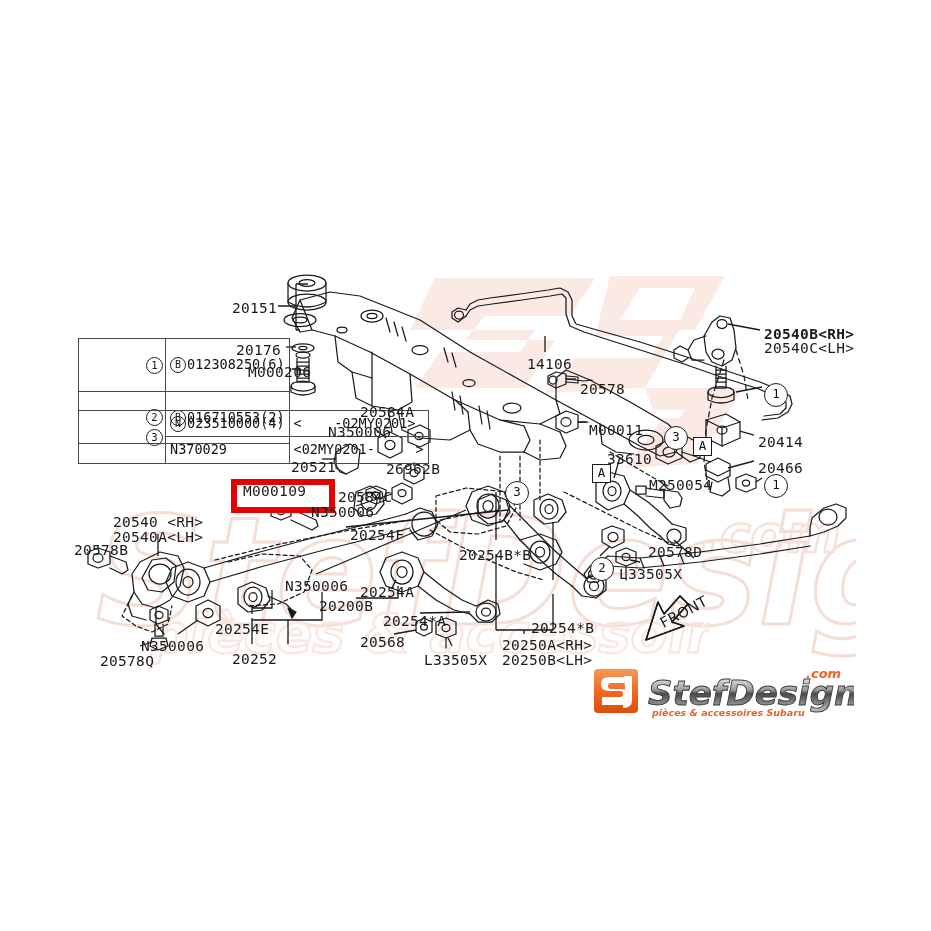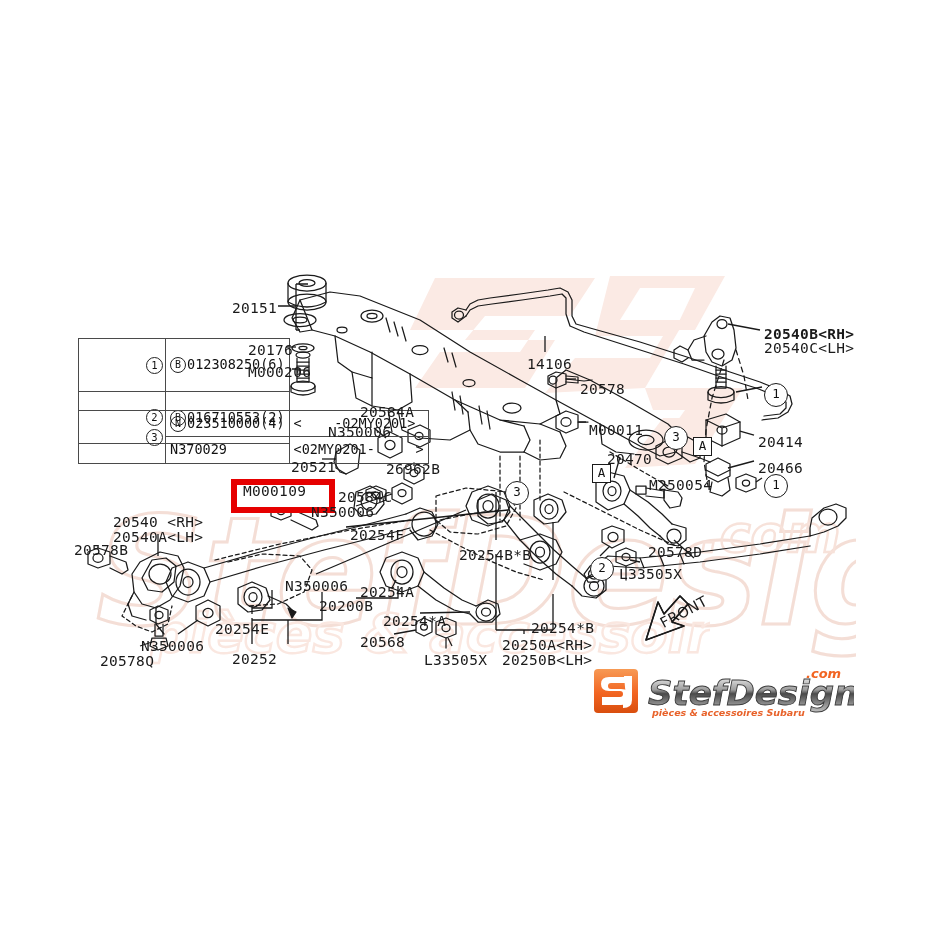--- a/index.html
+++ b/index.html
@@ -428,21 +428,21 @@
       <td>N370029</td>
       <td>&lt;02MY0201-     &gt;</td>
     </tr>
   </tbody>
     </table>
 
   <div class="redbox" style="left:231px;top:479px;width:92px;height:22px;"></div>
 
   <div id="label-layer">
       <div class="lbl" style="left: 232px; top: 300px;">20151</div>
-      <div class="lbl" style="left: 248px; top: 342px;">20176</div>
+      <div class="lbl" style="left: 236px; top: 342px;">20176</div>
       <div class="lbl" style="left: 248px; top: 364px;">M000206</div>
       <div class="lbl" style="left: 360px; top: 404px;">20584A</div>
       <div class="lbl" style="left: 328px; top: 424px;">N350006</div>
       <div class="lbl" style="left: 291px; top: 459px;">20521</div>
       <div class="lbl" style="left: 386px; top: 461px;">26962B</div>
       <div class="lbl" style="left: 338px; top: 489px;">20584C</div>
       <div class="lbl" style="left: 311px; top: 504px;">N350006</div>
       <div class="lbl" style="left: 243px; top: 483px;">M000109</div>
       <div class="lbl" style="left: 113px; top: 514px;">20540 &lt;RH&gt;</div>
       <div class="lbl" style="left: 113px; top: 529px;">20540A&lt;LH&gt;</div>
@@ -457,21 +457,21 @@
       <div class="lbl" style="left: 215px; top: 621px;">20254E</div>
       <div class="lbl" style="left: 141px; top: 638px;">N350006</div>
       <div class="lbl" style="left: 100px; top: 653px;">20578Q</div>
       <div class="lbl" style="left: 232px; top: 651px;">20252</div>
       <div class="lbl" style="left: 360px; top: 634px;">20568</div>
       <div class="lbl" style="left: 424px; top: 652px;">L33505X</div>
       <div class="lbl" style="left: 502px; top: 637px;">20250A&lt;RH&gt;</div>
       <div class="lbl" style="left: 502px; top: 652px;">20250B&lt;LH&gt;</div>
       <div class="lbl" style="left: 619px; top: 566px;">L33505X</div>
       <div class="lbl" style="left: 648px; top: 544px;">20578D</div>
-      <div class="lbl" style="left: 607px; top: 451px;">20470</div>
+      <div class="lbl" style="left: 607px; top: 451px;">33610</div>
       <div class="lbl" style="left: 632px; top: 477px; margin-left: 17px;">M250054</div>
       <div class="lbl" style="left: 527px; top: 356px;">14106</div>
       <div class="lbl" style="left: 580px; top: 381px;">20578</div>
       <div class="lbl" style="left: 589px; top: 422px;">M00011</div>
       <div class="lbl" style="left: 764px; top: 326px; font-weight: bold;">20540B&lt;RH&gt;</div>
       <div class="lbl" style="left: 764px; top: 340px;">20540C&lt;LH&gt;</div>
       <div class="lbl" style="left: 758px; top: 434px;">20414</div>
       <div class="lbl" style="left: 758px; top: 460px;">20466</div>
       <div class="lbl" style="left: 665px; top: 615px; transform: rotate(-28deg); transform-origin: left bottom; font-family: &quot;DejaVu Sans&quot;, sans-serif;">FRONT</div>
     </div>

